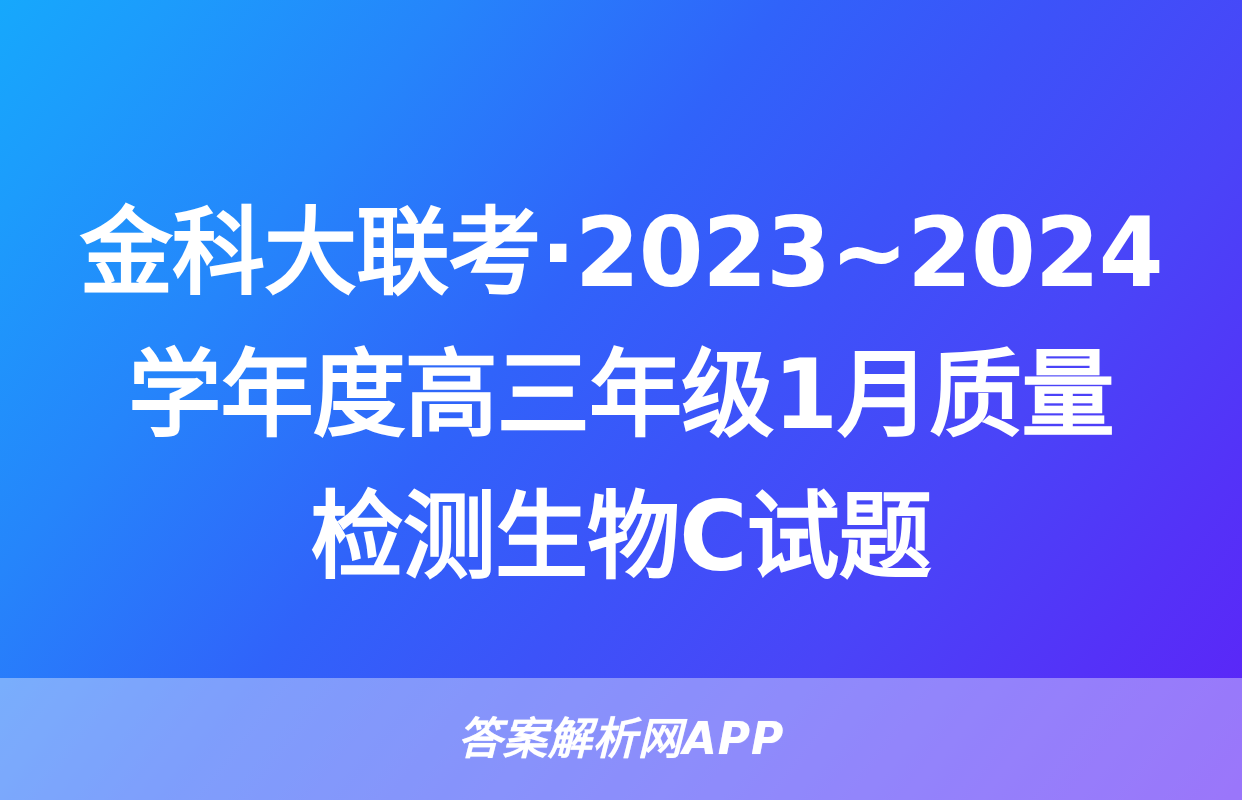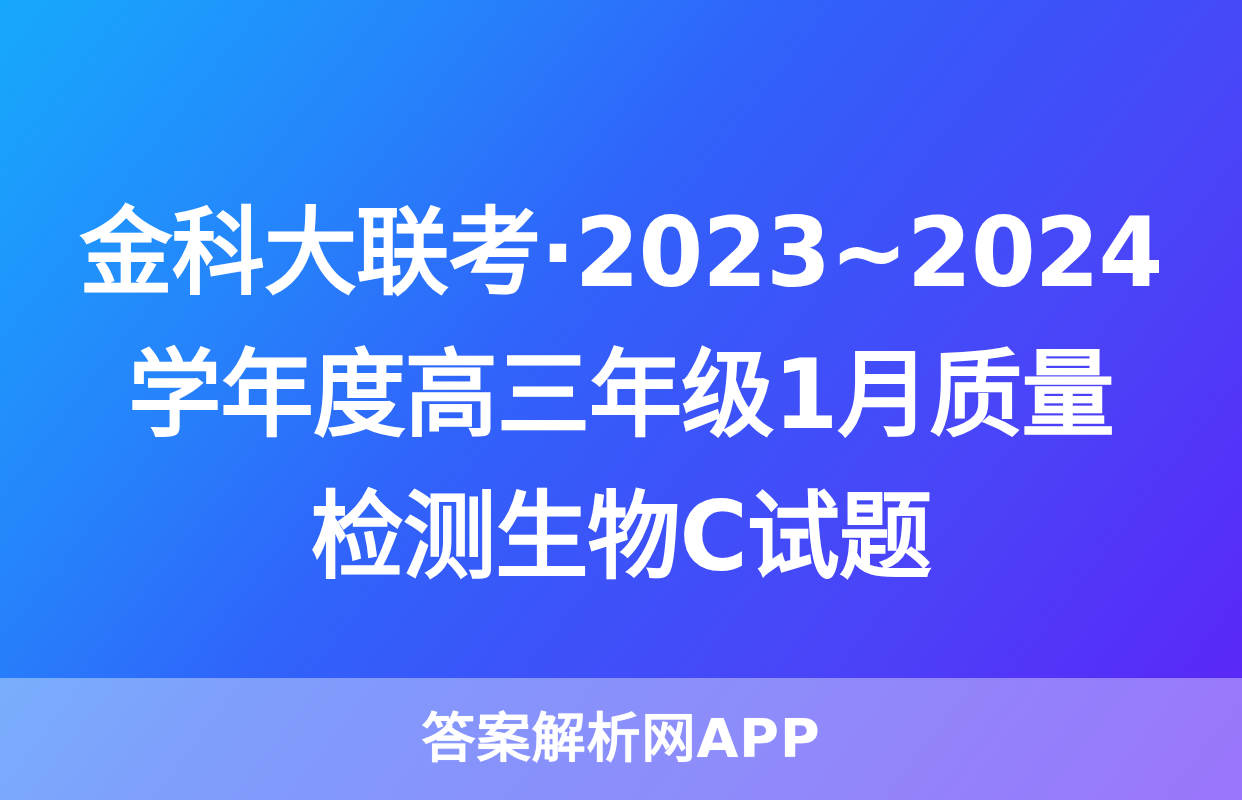--- a/index.html
+++ b/index.html
@@ -29,20 +29,21 @@
   }
 
   
   .title-block {
     position: absolute;
     left: 0;
     right: 0;
     top: 182px;
     display: flex;
     flex-direction: column;
+    align-items: center;
     justify-content: flex-start;
     padding: 0 40px;
     box-sizing: border-box;
     z-index: 3;
   }
 
   .title-line {
     color: #ffffff;
     font-weight: 700;
     font-size: 96px;
@@ -65,21 +66,22 @@
     background: rgba(255, 255, 255, 0.38);
     display: flex;
     align-items: center;
     justify-content: center;
     z-index: 4;
   }
 
   .watermark-text {
     color: #ffffff;
     font-weight: 700;
-    font-size: 54px;
+    font-style: italic;
+    font-size: 44px;
     line-height: 1;
     letter-spacing: 1px;
     white-space: nowrap;
     font-family: "DejaVu Sans", "Liberation Sans", sans-serif;
     text-shadow: 0 0 1px rgba(255,255,255,0.5);
   }
 </style>
 </head>
 <body>
 

